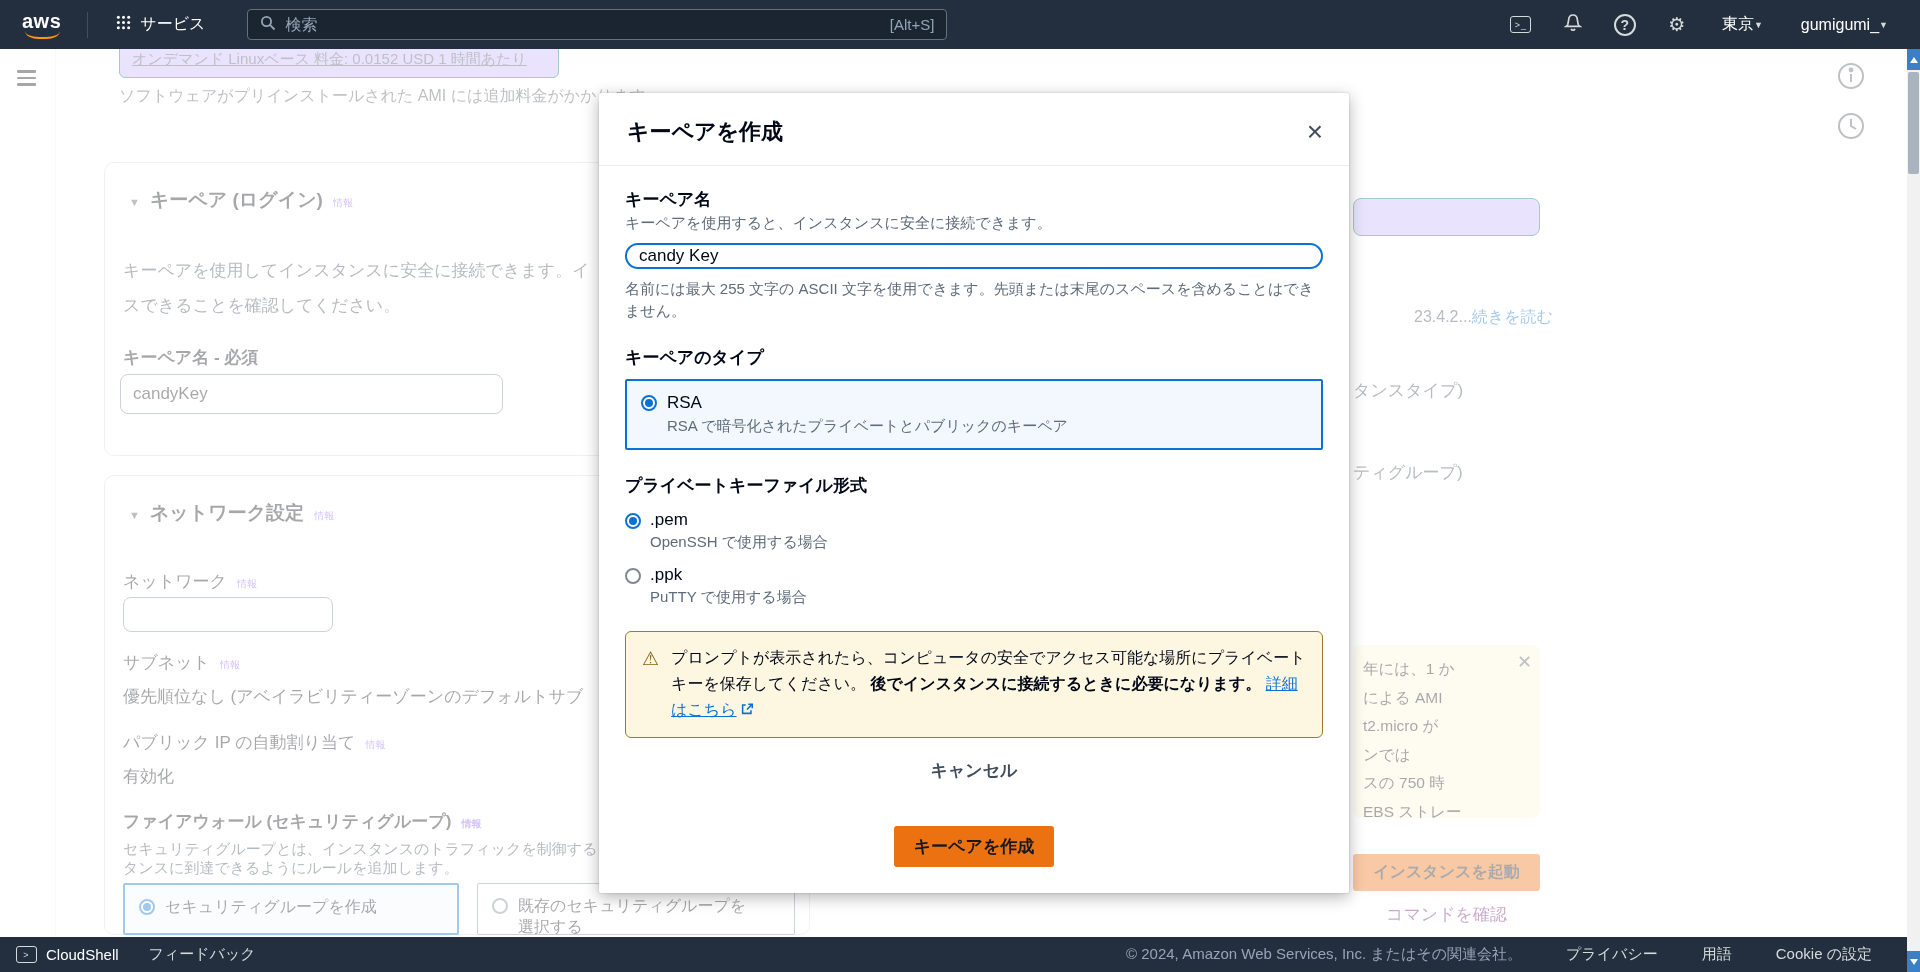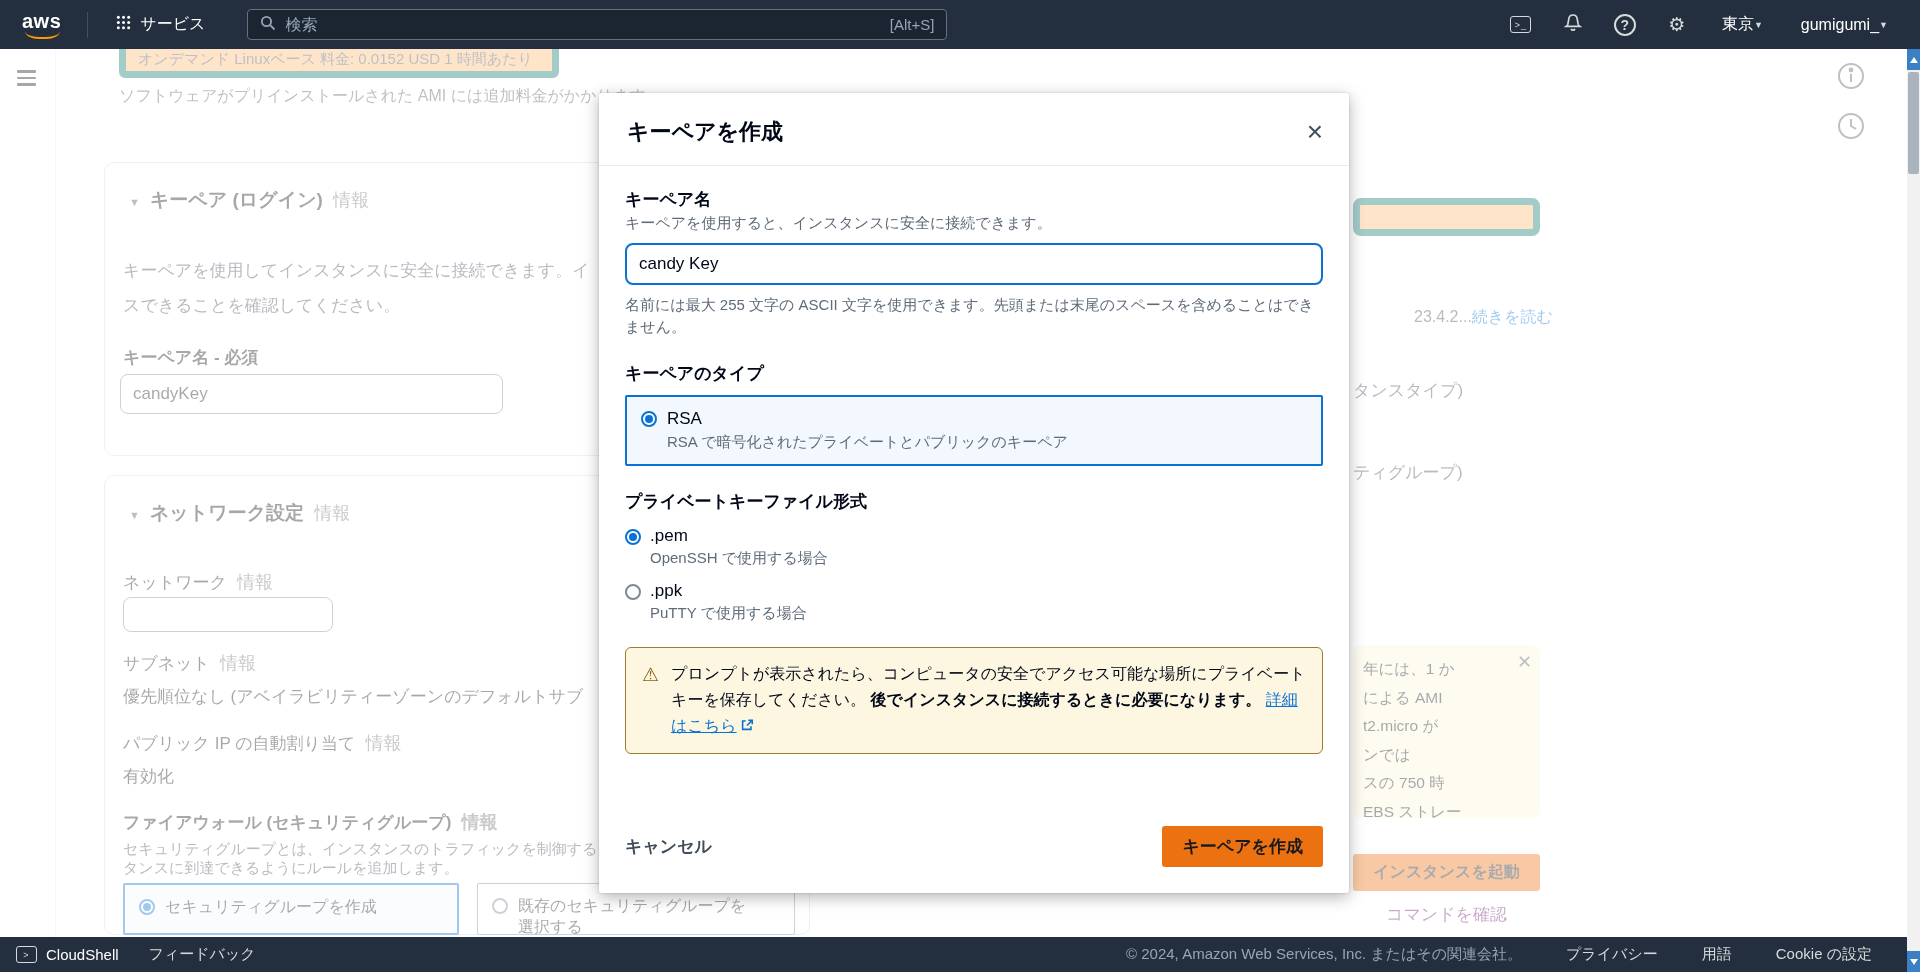--- a/index.html
+++ b/index.html
@@ -23,28 +23,28 @@
   .tb-menu { display:flex; align-items:center; gap:0; color:#fff; font-size:16px; padding:0 14px; height:49px; cursor:pointer; }
   .caret { font-size:9px; color:#d5dbdb; }
 
   
   .left-rail { position:absolute; top:49px; bottom:35px; left:0; width:56px; background:#fff; border-right:1px solid #eaeded; z-index:12; }
   .hamburger { margin:21px 0 0 17px; cursor:pointer; }
   .hamburger span { display:block; width:19px; height:2.5px; background:#16191f; margin-bottom:4px; border-radius:1px; }
 
   
   .page-layer { position:absolute; inset:0; z-index:10; }
-  .box-bordered { position:absolute; background:#fdba74; border:7px solid #0f766e; border-radius:6px; }
+  .box-bordered { position:absolute; background:#c4b5fd; border:1px solid #0f766e; border-radius:6px;text-decoration:underline; }
   .pricing-box { left:119px; top:40px; width:440px; height:38px; display:flex; align-items:center; padding:0 12px; font-size:15px; color:#545b64; white-space:nowrap; overflow:hidden; }
   .ami-note { position:absolute; left:119px; top:86px; font-size:16px; color:#545b64; white-space:nowrap; }
   .panel { position:absolute; background:#fff; border:1px solid #d5dbdb; border-radius:10px; }
   .panel-head { position:absolute; left:24px; top:24px; display:flex; align-items:baseline; gap:10px; }
   .panel-caret { font-size:11px; color:#545b64; }
   .panel-title { font-size:19px; font-weight:700; color:#16191f; }
-  .info-link { font-size:18px; color:#737373; cursor:pointer; }
+  .info-link { font-size:10px; color:#8b5cf6; cursor:pointer; }
   .bg-text { position:absolute; font-size:17px; color:#414d5c; white-space:nowrap; }
   .bg-label { position:absolute; font-size:17px; font-weight:700; color:#16191f; white-space:nowrap; display:flex; gap:10px; align-items:baseline; }
   .bg-small { position:absolute; font-size:15px; color:#414d5c; white-space:nowrap; }
   .bg-input { position:absolute; background:#fff; border:1px solid #7d8998; border-radius:8px; font-size:17px; color:#16191f; padding:0 12px; display:flex; align-items:center; }
   .sg-tile { position:absolute; border-radius:2px; display:flex; gap:10px; padding:12px 14px; font-size:16px; color:#16191f; overflow:hidden; }
   .sg-tile.sel { border:2px solid #0972d3; background:#f2f8fd; }
   .sg-tile.unsel { border:1px solid #7d8998; background:#fff; }
 
   .radio { width:16px; height:16px; border-radius:50%; border:2px solid #7d8998; background:#fff; position:relative; flex:none; margin-top:2px; }
   .radio.checked { border-color:#0972d3; }
@@ -67,37 +67,37 @@
   .dim { position:absolute; left:0; right:13px; top:49px; bottom:35px; background:rgba(255,255,255,0.62); z-index:40; }
 
   
   .modal { position:absolute; left:599px; top:93px; width:750px; height:800px; background:#fff; border-radius:2px; box-shadow:0 4px 16px rgba(0,0,0,0.3), 0 0 2px rgba(0,0,0,0.2); z-index:60; display:flex; flex-direction:column; }
   .modal-header { display:flex; align-items:center; justify-content:space-between; padding:24px 26px 18px 28px; border-bottom:1px solid #e9ebed; }
   .modal-title { font-size:22px; font-weight:700; color:#000716; }
   .modal-close { background:none; border:none; font-size:28px; color:#414d5c; cursor:pointer; line-height:1; }
   .modal-body { padding:22px 26px 0; flex:1; }
   .f-label { font-size:17px; font-weight:700; color:#000716; }
   .f-desc { font-size:15px; color:#5f6b7a; margin-top:3px; }
-  .name-input { margin-top:10px; width:100%; height:42px; border:2px solid #0972d3; border-radius:8px; padding:6px 12px; font-size:17px; color:#000716; outline:none; }
+  .name-input { margin-top:10px; width:100%; height:26px; border:2px solid #0972d3; border-radius:16px; padding:6px 12px; font-size:17px; color:#000716; outline:none; }
   .constraint { margin-top:9px; font-size:15px; color:#5f6b7a; line-height:1.45; }
   .sec-label { margin-top:24px; }
   .tiles { display:flex; gap:24px; margin-top:10px; }
   .tile { flex:1; border:2px solid #7d8998; border-radius:2px; background:#fff; padding:12px 14px; display:flex; gap:10px; cursor:pointer; }
   .tile.selected { border-color:#0972d3; background:#f2f8fd; }
   .tile-name { font-size:17px; color:#000716; }
   .tile-desc { font-size:15px; color:#5f6b7a; margin-top:3px; line-height:1.35; }
   .radio-row { display:flex; align-items:center; gap:9px; margin-top:13px; }
   .radio-row .rl { font-size:17px; color:#000716; }
   .radio-desc { margin-left:25px; margin-top:3px; font-size:15px; color:#5f6b7a; }
   .warnbox { margin-top:24px; border:1px solid #9c7b2c; background:#fdf6e1; border-radius:6px; padding:13px 16px 15px; display:flex; gap:12px; }
   .warn-icon { color:#8a6116; font-size:19px; line-height:1.5; flex:none; }
   .warn-text { font-size:16px; line-height:1.62; color:#000716; }
   .warn-text .lnk { color:#0972d3; text-decoration:underline; cursor:pointer; }
   .ext-svg { display:inline-block; vertical-align:-1px; margin-left:3px; }
-  .modal-footer { display:flex; justify-content:space-between; align-items:center; gap:44px; padding:18px 26px 26px; }
+  .modal-footer { display:flex; justify-content:center; align-items:center; gap:44px; padding:18px 26px 26px;flex-direction:column; }
   .btn-cancel { background:none; border:none; font-size:17px; font-weight:700; color:#414d5c; cursor:pointer; }
   .btn-primary { background:#ec7211; border:none; border-radius:3px; padding:9px 20px; font-size:17px; font-weight:700; color:#16191f; cursor:pointer; }
 
   
   .bottombar { position:absolute; left:0; right:0; bottom:0; height:35px; background:#232f3e; display:flex; align-items:center; padding:0 48px 0 16px; z-index:70; color:#d5dbdb; font-size:15px; gap:30px; }
   .cs-group { display:flex; align-items:center; gap:9px; cursor:pointer; color:#fff; }
   .cs-icon { width:21px; height:17px; border:1.5px solid #d5dbdb; border-radius:3px; font-size:9px; display:flex; align-items:center; justify-content:center; color:#d5dbdb; letter-spacing:1px; }
   .fb-link { cursor:pointer; color:#d5dbdb; }
   .bb-right { margin-left:auto; display:flex; align-items:center; gap:44px; }
   .copyright { color:#95a5b5; }

